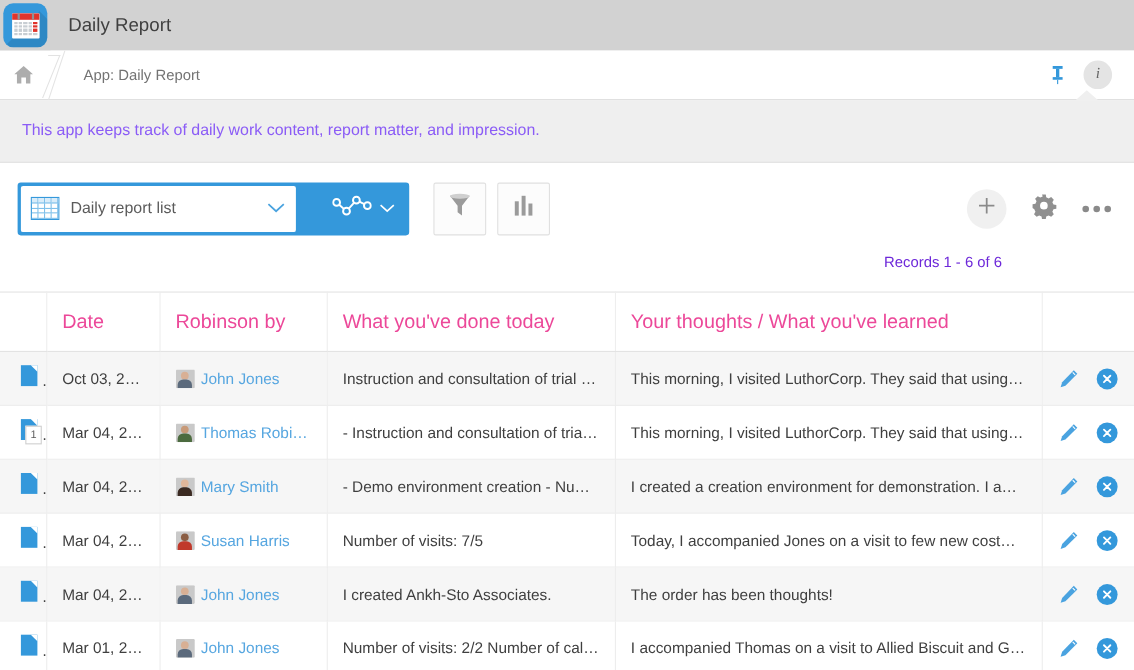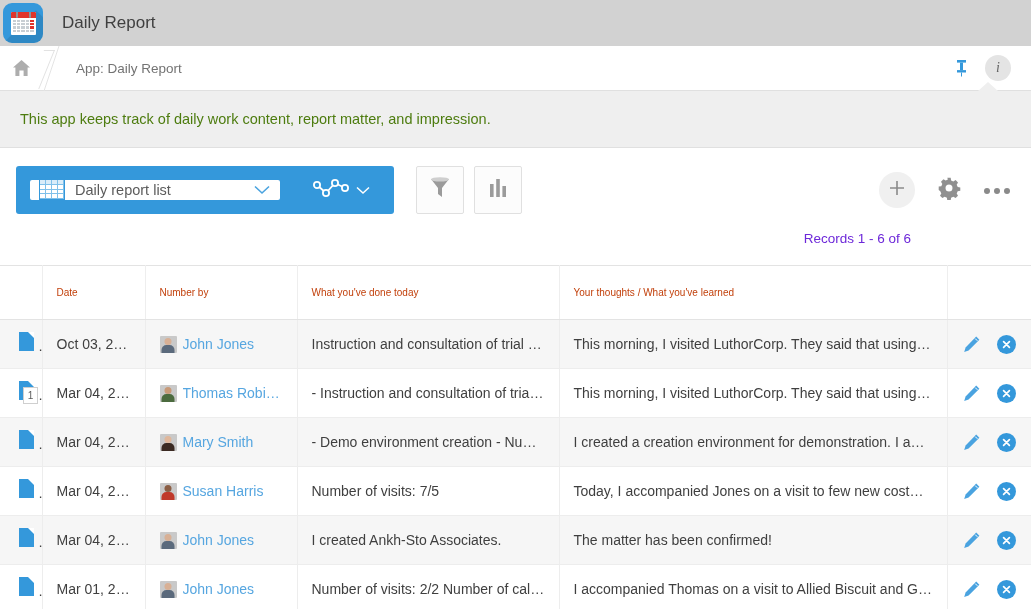--- a/index.html
+++ b/index.html
@@ -145,39 +145,39 @@
     content:"";
     position:absolute;
     top: -9px; right: 33px;
     width: 0; height: 0;
     border-left: 10px solid transparent;
     border-right: 10px solid transparent;
     border-bottom: 9px solid #efefef;
   }
   .desc-text {
     font-size: 14.5px;
-    color: #4d7c0f;
+    color: #8b5cf6;
     padding-left: 20px;
   }
 
   
   .toolbar {
     height: 83px;
     background: #ffffff;
     display: flex;
     align-items: center;
     padding: 0 20px 0 16px;
   }
   .view-select-group {
     display: flex;
     align-items: stretch;
     background: #3498db;
     border-radius: 3px;
     height: 48px;
-    padding: 14px;
+    padding: 3px;
     gap: 21px;
   }
   .view-select {
     background: #ffffff;
     border-radius: 2px;
     width: 250px;
     display: flex;
     align-items: center;
     padding: 0 10px 0 9px;
     cursor: pointer;
@@ -250,22 +250,22 @@
   table.records {
     width: 100%;
     border-collapse: collapse;
     table-layout: fixed;
     font-size: 14px;
   }
   table.records thead th {
     height: 54px;
     font-weight: normal;
     text-align: left;
-    color: #c2410c;
-    font-size: 10px;
+    color: #ec4899;
+    font-size: 18px;
     border-top: 1px solid #e3e3e3;
     border-bottom: 1px solid #e3e3e3;
     border-right: 1px solid #eeeeee;
     padding: 0 14px;
     background: #ffffff;
     white-space: nowrap;
     overflow: hidden;
   }
   table.records thead th.c-icon { border-right: 1px solid #eeeeee; }
   table.records thead th.c-act { border-right: none; }
@@ -522,21 +522,21 @@
       <col class="col-date">
       <col class="col-user">
     <col class="col-done">
       <col class="col-thoughts">
       <col class="col-act">
   </colgroup>
   <thead>
     <tr>
       <th class="c-icon"></th>
       <th>Date</th>
-      <th>Number by</th>
+      <th>Robinson by</th>
       <th>What you've done today</th>
       <th>Your thoughts / What you've learned</th>
       <th class="c-act"></th>
     </tr>
   </thead>
   <tbody id="tbody">
       <tr class="alt">
         <td class="c-icon"><span class="doc-icon-wrap"><span class="doc-icon"></span></span></td>
         <td>Oct 03, 2019</td>
         <td>
@@ -662,21 +662,21 @@
         <td>
           <span class="user-cell">
             <span class="avatar">
               <span class="head" style="background:#d8b095"></span>
               <span class="body" style="background:#5b6a7c"></span>
             </span>
             <span class="user-name">John Jones</span>
           </span>
         </td>
         <td>I created Ankh-Sto Associates.</td>
-        <td>The matter has been confirmed!</td>
+        <td>The order has been thoughts!</td>
         <td class="c-act">
           <span class="act-wrap">
             <span class="edit-btn">
               <svg width="19" height="19" viewBox="0 0 19 19" aria-hidden="true">
                 <path d="M14.2 1.6 L17.4 4.8 L6.6 15.6 L2.2 17 L3.6 12.6 Z" fill="#4aa3e0"></path>
                 <path d="M13.2 3.6 L15.4 5.8" stroke="#ffffff" stroke-width="1"></path>
               </svg>
             </span>
             <span class="del-btn">
               <svg width="11" height="11" viewBox="0 0 11 11" aria-hidden="true">

